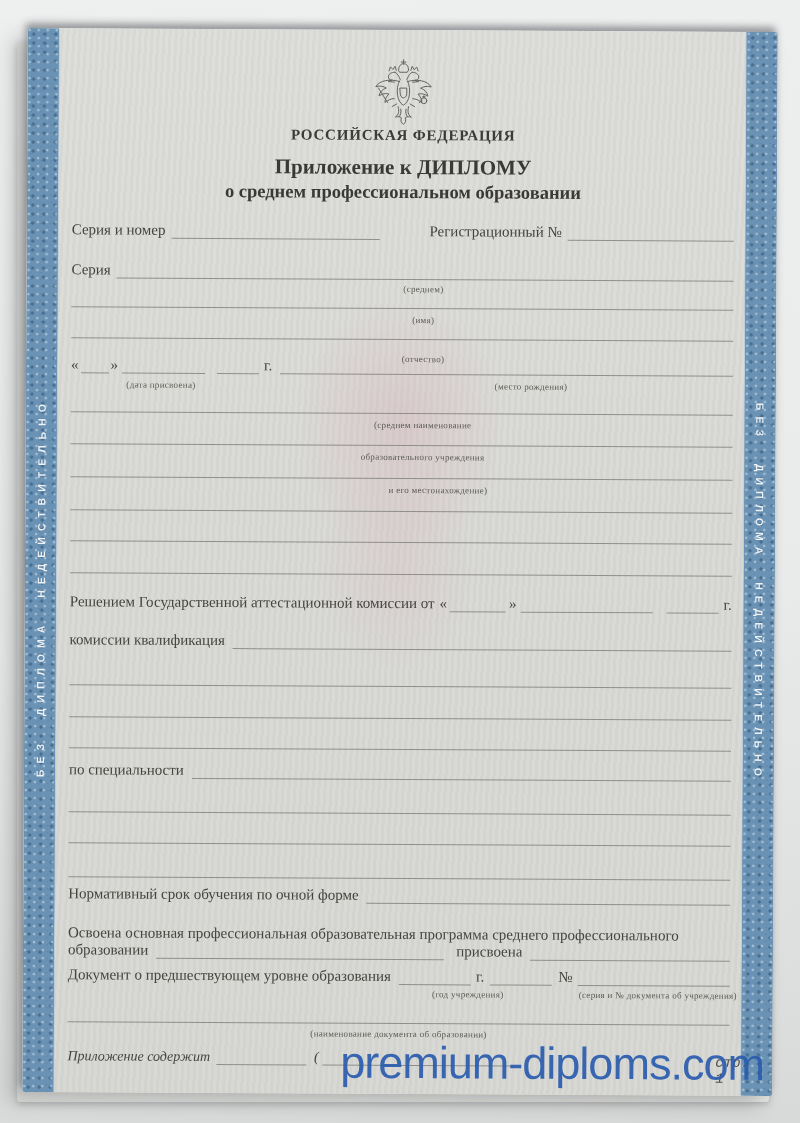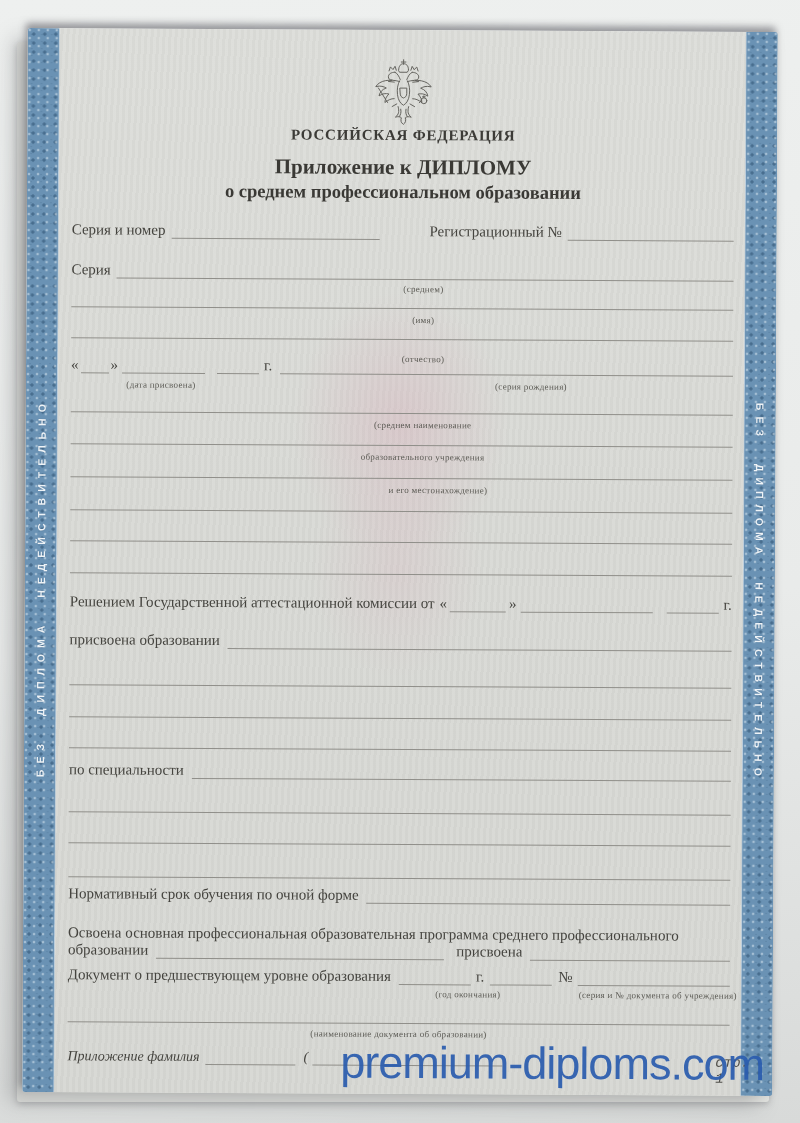--- a/index.html
+++ b/index.html
@@ -154,21 +154,21 @@
       <div class="row" style="top:324px;height:21px;">
         <span class="lbl">«</span>
         <span class="ln" style="width:28px;margin-left:2px;"></span>
         <span class="lbl" style="margin-left:2px;">»</span>
         <span class="ln" style="width:83px;margin-left:4px;"></span>
         <span class="ln" style="width:42px;margin-left:12px;"></span>
         <span class="lbl" style="margin-left:5px;">г.</span>
         <span class="ln grow" style="margin-left:8px;"></span>
       </div>
       <div class="cap" style="top:351px;left:90px;">(дата присвоена)</div>
-      <div class="cap" style="top:351px;left:460px;">(серия рождения)</div>
+      <div class="cap" style="top:351px;left:460px;">(место рождения)</div>
 
       <div class="fullln" style="top:382px;"></div>
       <div class="cap" style="top:390px;left:352px;">(среднем наименование</div>
       <div class="fullln" style="top:414px;"></div>
       <div class="cap" style="top:422px;left:352px;">образовательного учреждения</div>
       <div class="fullln" style="top:447px;"></div>
       <div class="cap" style="top:455px;left:352px;padding-left:31px;">и его местонахождение)</div>
       <div class="fullln" style="top:480px;"></div>
       <div class="fullln" style="top:511px;"></div>
       <div class="fullln" style="top:543px;"></div>
@@ -177,21 +177,21 @@
         <span class="lbl">Решением Государственной аттестационной комиссии от</span>
         <span class="lbl" style="margin-left:5px;">«</span>
         <span class="ln" style="width:56px;margin-left:3px;"></span>
         <span class="lbl" style="margin-left:3px;">»</span>
         <span class="ln grow" style="margin-left:4px;"></span>
         <span class="ln" style="width:52px;margin-left:14px;"></span>
         <span class="lbl" style="margin-left:5px;">г.</span>
       </div>
 
       <div class="row" style="top:598px;">
-        <span class="lbl">присвоена образовании</span>
+        <span class="lbl">комиссии квалификация</span>
         <span class="ln grow" style="margin-left:8px;"></span>
       </div>
       <div class="fullln" style="top:655px;"></div>
       <div class="fullln" style="top:687px;"></div>
       <div class="fullln" style="top:718px;"></div>
 
       <div class="row" style="top:728px;">
         <span class="lbl">по специальности</span>
         <span class="ln grow" style="margin-left:8px;"></span>
       </div>
@@ -214,28 +214,28 @@
       </div>
 
       <div class="row" style="top:933px;">
         <span class="lbl">Документ о предшествующем уровне образования</span>
         <span class="ln" style="width:72px;margin-left:8px;"></span>
         <span class="lbl" style="margin-left:5px;">г.</span>
         <span class="ln" style="width:62px;margin-left:6px;"></span>
         <span class="lbl" style="margin-left:6px;">№</span>
         <span class="ln grow" style="margin-left:5px;"></span>
       </div>
-      <div class="cap" style="top:959px;left:400px;">(год окончания)</div>
+      <div class="cap" style="top:959px;left:400px;">(год учреждения)</div>
       <div class="cap" style="top:959px;left:590px;">(серия и № документа об учреждения)</div>
 
       <div class="fullln" style="top:992px;"></div>
       <div class="cap" style="top:999px;left:331px;">(наименование документа об образовании)</div>
 
       <div class="row it" style="top:1018px;height:18px;font-size:14px;">
-        <span class="lbl">Приложение фамилия</span>
+        <span class="lbl">Приложение содержит</span>
         <span class="ln" style="width:90px;margin-left:6px;"></span>
         <span class="lbl" style="margin-left:8px;">(</span>
         <span class="ln" style="width:190px;margin-left:4px;"></span>
       </div>
 
       <div class="page-label">стр. 1</div>
     </div>
 
     <div class="watermark" style="color: rgb(42, 92, 174);">premium-diploms.com</div>
   </div>

